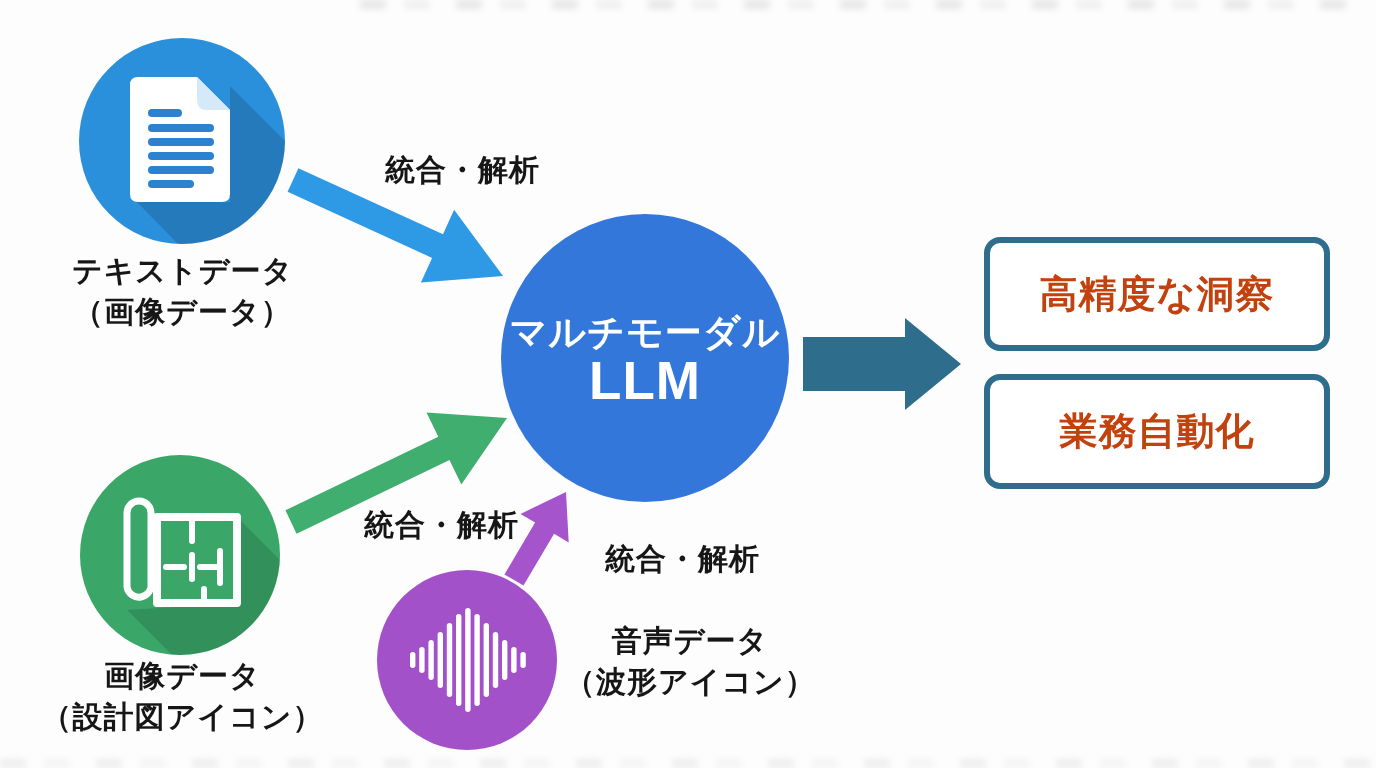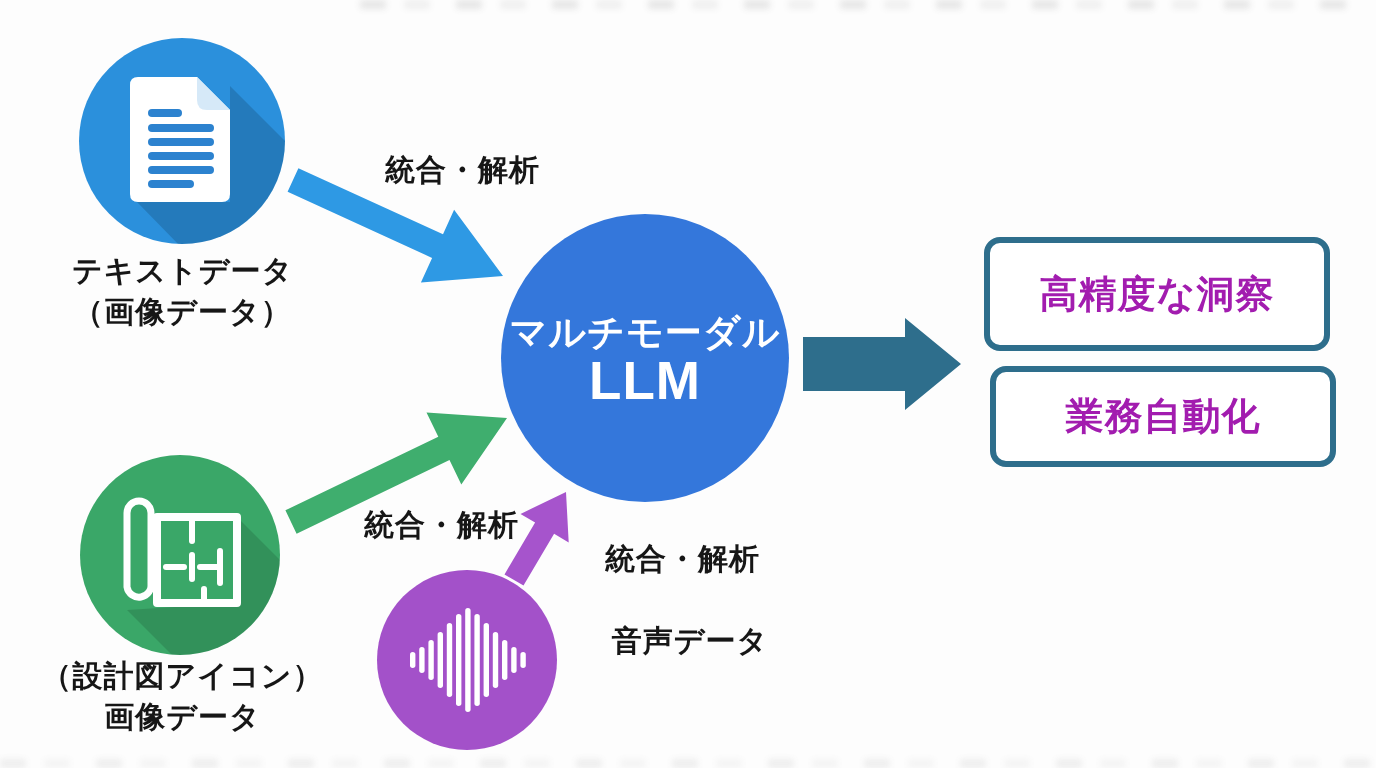--- a/index.html
+++ b/index.html
@@ -27,21 +27,21 @@
     display:flex;flex-direction:column;align-items:center;justify-content:center;
     color:#ffffff;text-align:center;
   }
   .llm-line1{font-size:37px;line-height:46px;letter-spacing:1px;}
   .llm-line2{font-size:53px;line-height:50px;letter-spacing:1px;}
   
   .output-box{
     position:absolute;left:984px;width:346px;height:114px;
     background:#ffffff;border:6px solid #2e6e8c;border-radius:16px;
     box-sizing:border-box;display:flex;align-items:center;justify-content:center;
-    font-size:38px;letter-spacing:1px;color:#a21caf;white-space:nowrap;
+    font-size:38px;letter-spacing:1px;color:#c2410c;white-space:nowrap;
   }
   
   .edge-artifact{
     position:absolute;filter:blur(3px);opacity:.45;pointer-events:none;
     background:repeating-linear-gradient(90deg,
       rgba(110,110,110,.35) 0 26px, rgba(255,255,255,0) 26px 44px,
       rgba(120,120,120,.22) 44px 70px, rgba(255,255,255,0) 70px 96px);
   }
   .edge-top{left:360px;top:0;width:990px;height:9px;}
   .edge-bottom{left:0;top:759px;width:1376px;height:9px;opacity:.3;}
@@ -103,22 +103,22 @@
         <path d="M112,62 V86"></path>
         <path d="M112,100 V124"></path>
         <path d="M86,112 H104"></path>
         <path d="M120,112 H140"></path>
         <path d="M140,96 V128"></path>
         <path d="M124,134 V148"></path>
       </g>
     </g>
   </svg>
   <div class="node-label" style="left:15px;top:655px;width:335px;">
+    <div>画像データ</div>
     <div>（設計図アイコン）</div>
-    <div>画像データ</div>
   </div>
 
   <svg class="node-svg" style="left:377px;top:570px;" width="180" height="180" viewBox="0 0 180 180">
     <circle cx="90" cy="90" r="90" fill="#a351c9"></circle>
     <g fill="#ffffff">
       <rect x="33" y="82" width="5.4" height="16" rx="2.7"></rect>
       <rect x="42.2" y="77" width="5.4" height="26" rx="2.7"></rect>
       <rect x="51.4" y="70" width="5.4" height="40" rx="2.7"></rect>
       <rect x="60.6" y="62" width="5.4" height="56" rx="2.7"></rect>
       <rect x="69.8" y="53" width="5.4" height="74" rx="2.7"></rect>
@@ -127,33 +127,34 @@
       <rect x="97.4" y="44" width="5.4" height="92" rx="2.7"></rect>
       <rect x="106.6" y="53" width="5.4" height="74" rx="2.7"></rect>
       <rect x="115.8" y="62" width="5.4" height="56" rx="2.7"></rect>
       <rect x="125" y="70" width="5.4" height="40" rx="2.7"></rect>
       <rect x="134.2" y="77" width="5.4" height="26" rx="2.7"></rect>
       <rect x="143.4" y="82" width="5.4" height="16" rx="2.7"></rect>
     </g>
   </svg>
   <div class="node-label" style="left:565px;top:620px;width:250px;">
     <div>音声データ</div>
+    <div>（波形アイコン）</div>
   </div>
 
   <svg class="node-svg" style="left:501px;top:214px;" width="288" height="288" viewBox="0 0 288 288">
     <circle cx="144" cy="144" r="144" fill="#3477db"></circle>
   </svg>
   <div class="llm-text">
     <div class="llm-line1">マルチモーダル</div>
     <div class="llm-line2">LLM</div>
   </div>
 
   <div class="arrow-label" style="left:310px;top:152px;width:230px;">統合・解析</div>
   <div class="arrow-label" style="left:289px;top:507px;width:230px;">統合・解析</div>
   <div class="arrow-label" style="left:530px;top:541px;width:230px;">統合・解析</div>
 
   <div class="output-box" style="top:237px;">高精度な洞察</div>
-  <div class="output-box" style="top:366px;height:101px;margin-left:6px;">業務自動化</div>
+  <div class="output-box" style="top:374px;height:115px;">業務自動化</div>
 
   <div class="edge-artifact edge-top"></div>
   <div class="edge-artifact edge-bottom"></div>
 
 </div>
 
 </body></html>

